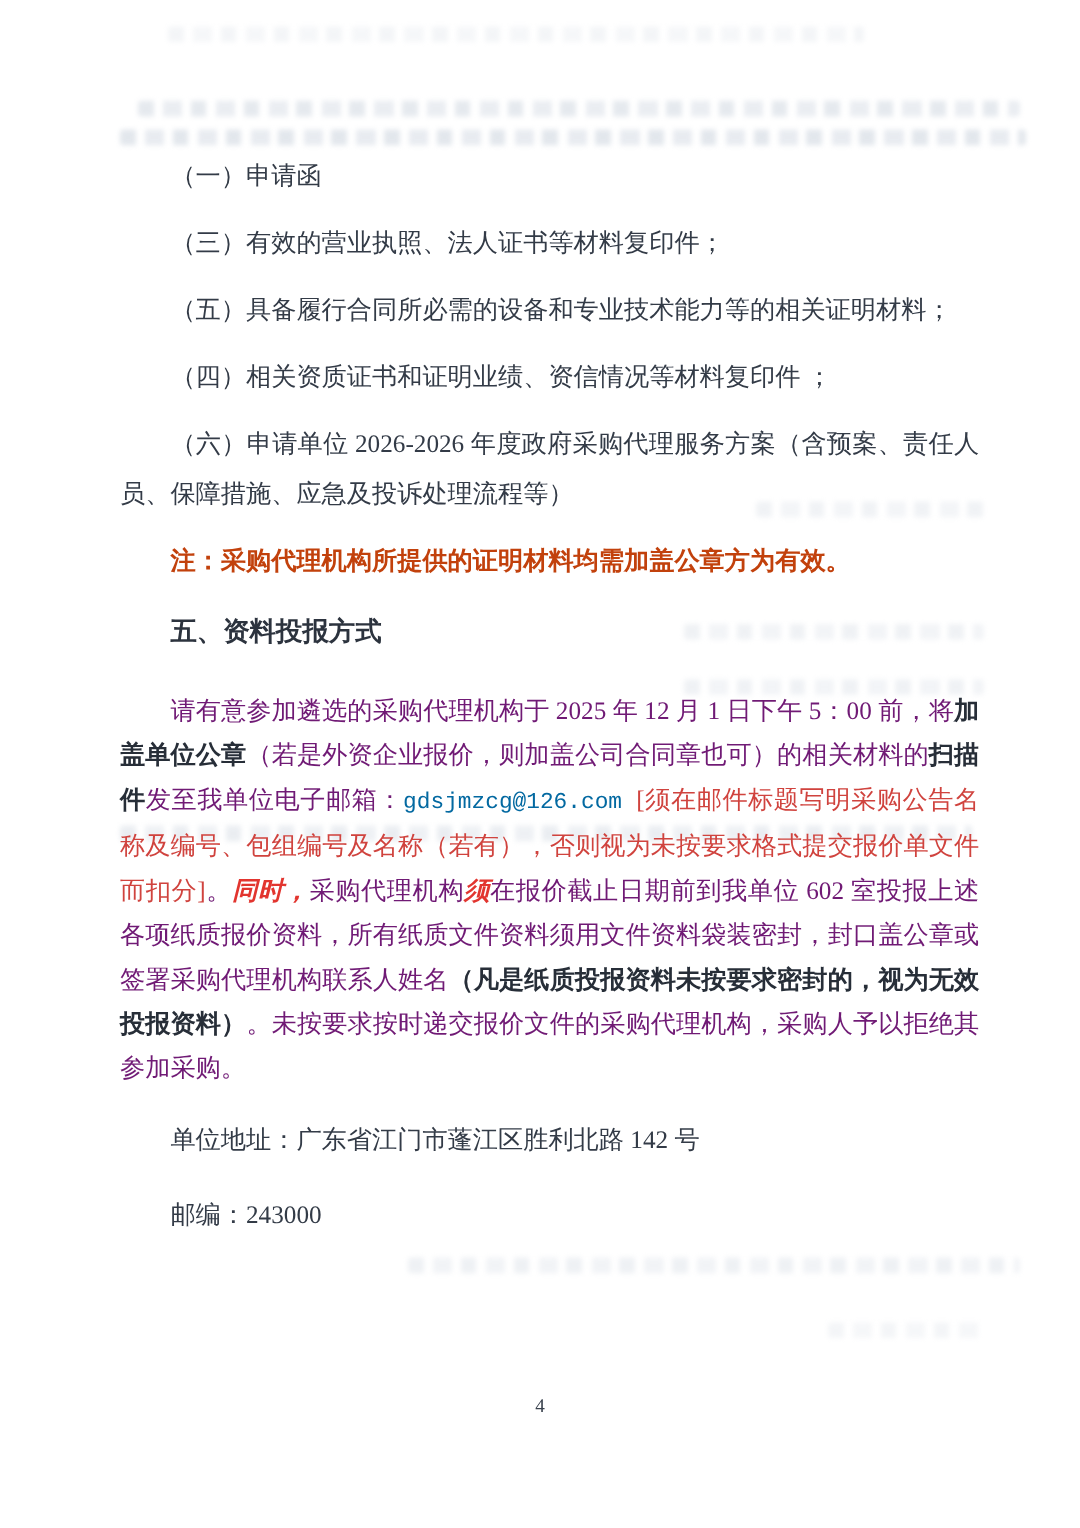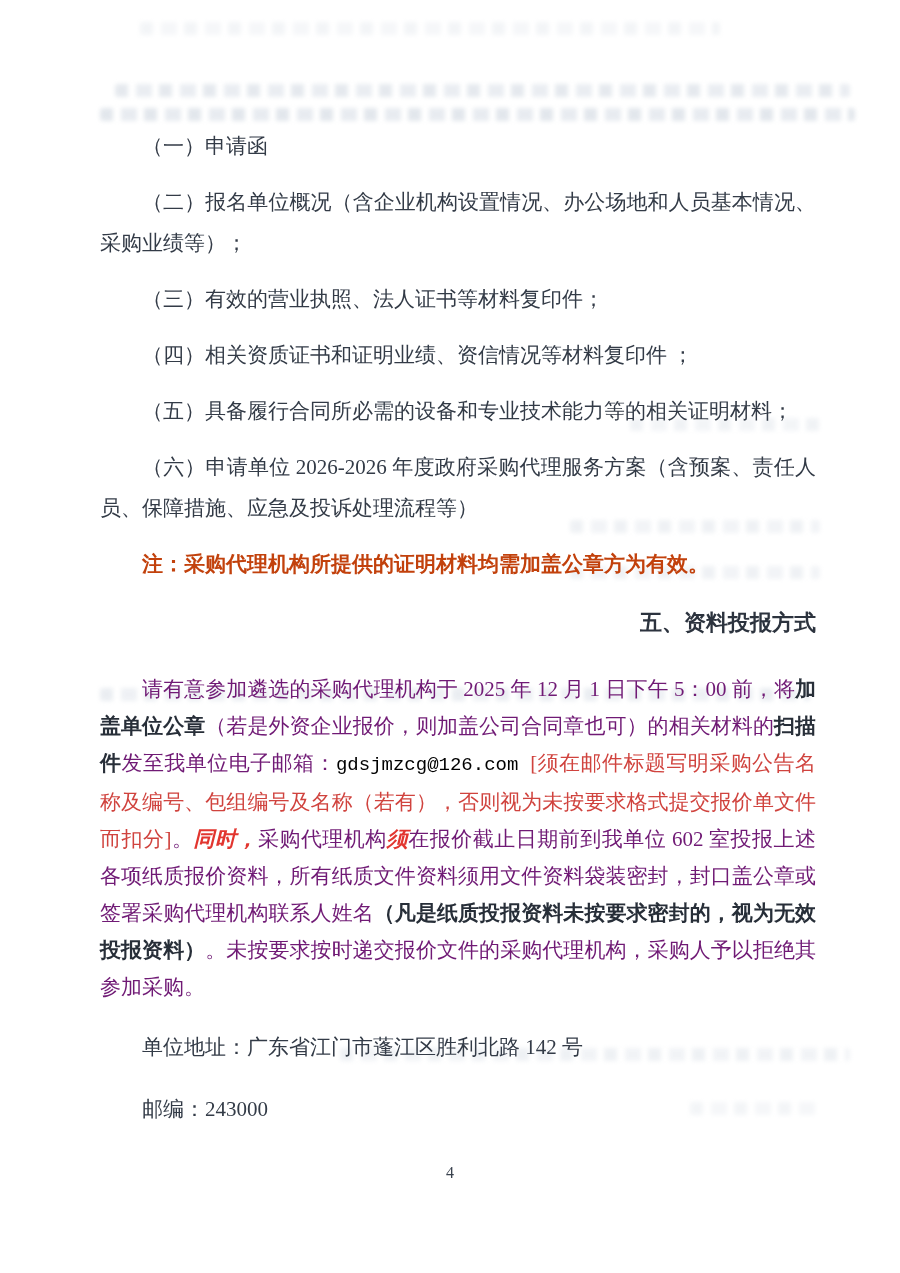--- a/index.html
+++ b/index.html
@@ -35,31 +35,30 @@
     font-weight: 700;
     color: #c2410c;
   }
   .section-heading {
     margin-top: 16px;
     line-height: 44px;
     text-indent: 42px;
     font-weight: 700;
     font-size: 22px;
     color: #2c333e;
-    text-align: right;
   }
   .submission-paragraph {
     margin-top: 26px;
     line-height: 37px;
     text-indent: 42px;
     text-align: justify;
   }
   .r-normal { color: #701a75; margin-top: 12px; }
   .r-bold   { color: #272e38; font-weight: 700; }
-  .r-latin  { font-family: "Liberation Mono", "DejaVu Sans Mono", monospace; font-size: 19px; color: #000000; }
+  .r-latin  { font-family: "Liberation Mono", "DejaVu Sans Mono", monospace; font-size: 19px; color: #0369a1; }
   .r-red    { color: #d0433e; }
   .r-redbold{ color: #e2352f; font-weight: 700; font-style: italic; }
   .contact-line {
     margin-top: 21px;
     line-height: 41px;
     text-indent: 42px;
   }
   .page-footer {
     position: absolute;
     top: 1164px;
@@ -100,24 +99,23 @@
   <div class="smudge s4"></div>
   <div class="smudge s5"></div>
   <div class="smudge s6"></div>
   <div class="smudge s7"></div>
   <div class="smudge s8"></div>
   <div class="smudge s9"></div>
 
   <div class="content">
 
     <div class="list-item">（一）申请函</div>
-    <div class="list-item">（二）报名单位概况（含企业机构设置情况、办公场地和人员基本情况、采购业绩等）；</div>
     <div class="list-item">（三）有效的营业执照、法人证书等材料复印件；</div>
+    <div class="list-item">（五）具备履行合同所必需的设备和专业技术能力等的相关证明材料；</div>
     <div class="list-item">（四）相关资质证书和证明业绩、资信情况等材料复印件 ；</div>
-    <div class="list-item">（五）具备履行合同所必需的设备和专业技术能力等的相关证明材料；</div>
     <div class="list-item">（六）申请单位 2026-2026 年度政府采购代理服务方案（含预案、责任人员、保障措施、应急及投诉处理流程等）</div>
 
     <div class="note-line">注：采购代理机构所提供的证明材料均需加盖公章方为有效。</div>
 
     <div class="section-heading">五、资料投报方式</div>
 
     <div class="submission-paragraph">
       <span class="r-normal">请有意参加遴选的采购代理机构于 2025 年 12 月 1 日下午 5：00 前，将</span><span class="r-bold">加盖单位公章</span><span class="r-normal">（若是外资企业报价，则加盖公司合同章也可）的相关材料的</span><span class="r-bold">扫描件</span><span class="r-normal">发至我单位电子邮箱：</span><span class="r-latin">gdsjmzcg@126.com </span><span class="r-red">[须在邮件标题写明采购公告名称及编号、包组编号及名称（若有），否则视为未按要求格式提交报价单文件而扣分]</span><span class="r-normal">。</span><span class="r-redbold">同时，</span><span class="r-normal">采购代理机构</span><span class="r-redbold">须</span><span class="r-normal">在报价截止日期前到我单位 602 室投报上述各项纸质报价资料，所有纸质文件资料须用文件资料袋装密封，封口盖公章或签署采购代理机构联系人姓名</span><span class="r-bold">（凡是纸质投报资料未按要求密封的，视为无效投报资料）</span><span class="r-normal">。未按要求按时递交报价文件的采购代理机构，采购人予以拒绝其参加采购。</span>
     </div>
 

